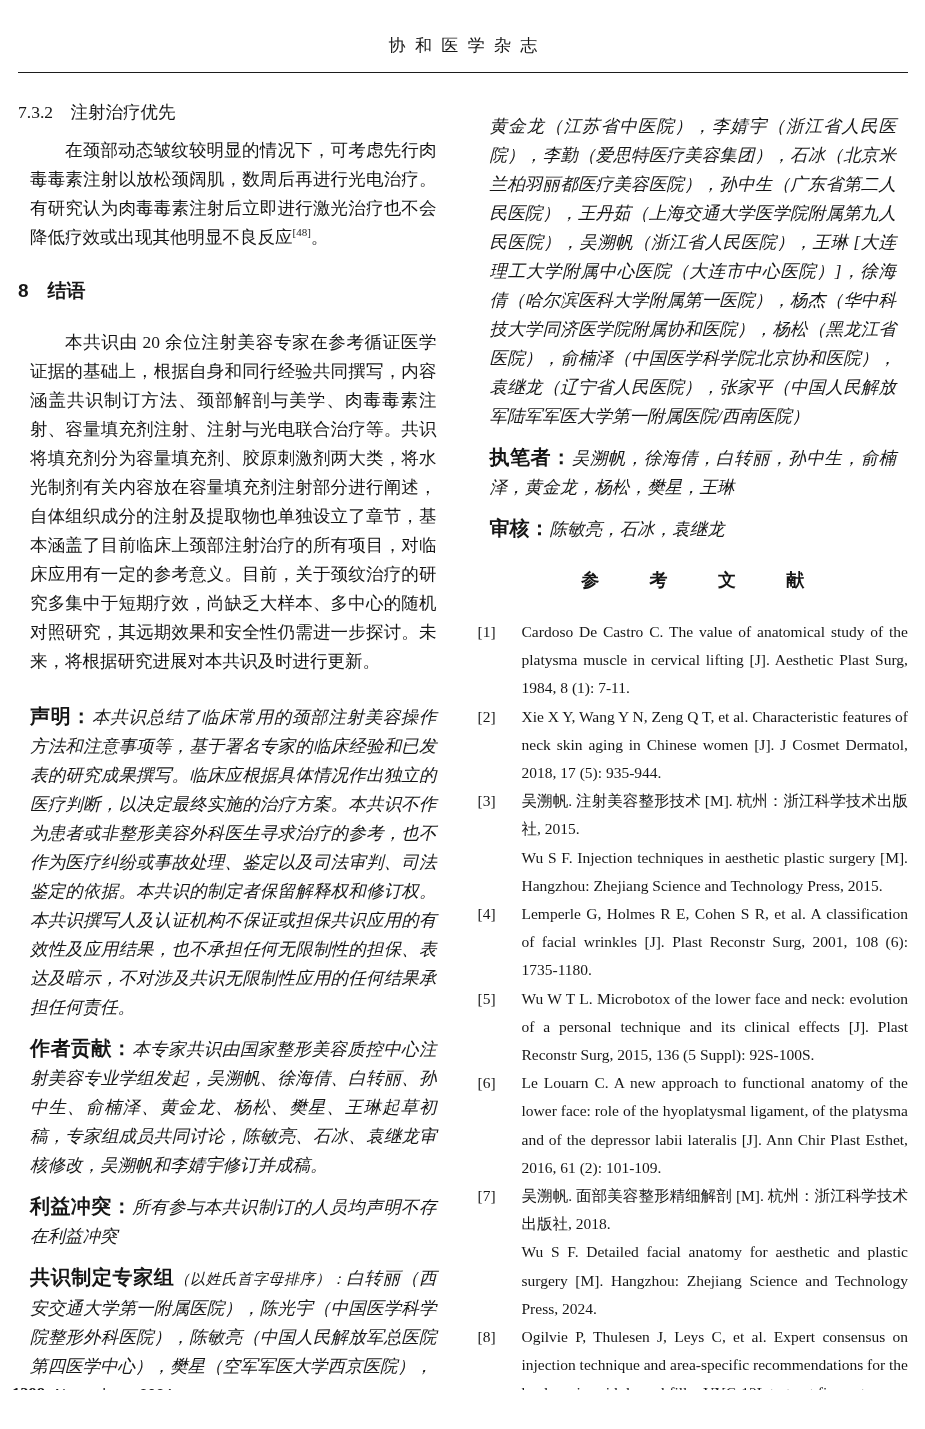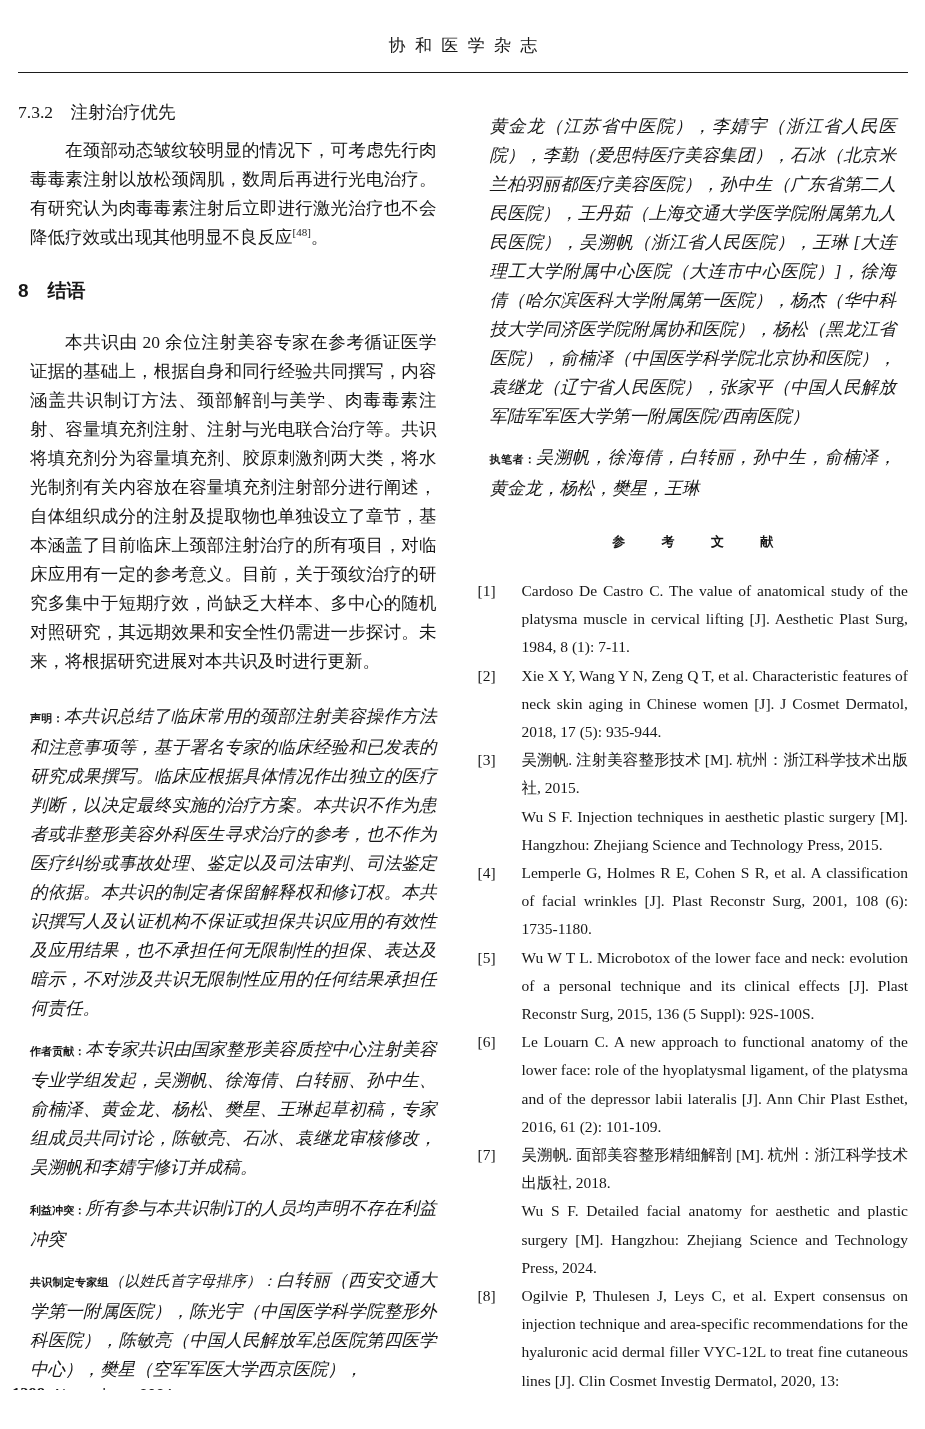--- a/index.html
+++ b/index.html
@@ -18,28 +18,28 @@
   .cn { font-size:17.5px; line-height:29px; text-align:justify; margin:12px;
         word-break:break-all; }
   .indent { text-indent:2em; }
   .kaiti { font-style:italic; }
 
   .h4 { font-size:17.5px; font-weight:400; margin:0 0 4px 0; }
   .sec8-heading { font-family:Liberation Sans, sans-serif;
                   font-weight:700; font-size:19px; margin:26px 0 24px 0; }
 
   .label-heiti { font-family:"Liberation Sans","DejaVu Sans",sans-serif;
-                 font-weight:700; font-style:normal; font-size:11px; }
+                 font-weight:700; font-style:normal; font-size:20px; }
   .block-gap { margin-top:26px; }
   .small-note { font-size:15px; font-style:italic; }
 
   sup.cite { font-size:11px; line-height:0; vertical-align:super; }
 
-  .ref-title { font-weight:700; font-size:13px; text-align:center;
-               letter-spacing:0.9em; text-indent:0.9em; margin:30px 0 26px 0; }
+  .ref-title { font-weight:700; font-size:18px; text-align:center;
+               letter-spacing:0.9em; text-indent:0.9em; margin:24px 0 26px 0; }
   .ref { display:flex; font-size:15.5px; line-height:28.2px; }
   .ref-label { width:44px; flex:none; }
   .ref-body { flex:1; text-align:justify; }
   .ref-body p { margin:0; }
 
   .footer { position:absolute; left:12px; top:1384px; font-size:15px;
             font-family:"Liberation Sans","DejaVu Sans",sans-serif; }
   .footer .page-num { font-family:"Liberation Serif","DejaVu Serif",serif;
                       font-weight:700; font-size:16.5px; margin-right:10px; }
 </style>
@@ -72,20 +72,21 @@
       <p class="cn kaiti"><b class="label-heiti">共识制定专家组</b><span class="small-note">（以姓氏首字母排序）：</span><span>白转丽（西安交通大学第一附属医院），陈光宇（中国医学科学院整形外科医院），陈敏亮（中国人民解放军总医院第四医学中心），樊星（空军军医大学西京医院），</span></p>
 
     </div>
 
     <div class="col">
 
       <p class="cn kaiti">黄金龙（江苏省中医院），李婧宇（浙江省人民医院），李勤（爱思特医疗美容集团），石冰（北京米兰柏羽丽都医疗美容医院），孙中生（广东省第二人民医院），王丹茹（上海交通大学医学院附属第九人民医院），吴溯帆（浙江省人民医院），王琳 [大连理工大学附属中心医院（大连市中心医院）]，徐海倩（哈尔滨医科大学附属第一医院），杨杰（华中科技大学同济医学院附属协和医院），杨松（黑龙江省医院），俞楠泽（中国医学科学院北京协和医院），袁继龙（辽宁省人民医院），张家平（中国人民解放军陆军军医大学第一附属医院/西南医院）</p>
 
       <p class="cn kaiti"><b class="label-heiti">执笔者：</b><span>吴溯帆，徐海倩，白转丽，孙中生，俞楠泽，黄金龙，杨松，樊星，王琳</span></p>
 
+      <p class="cn kaiti"><b class="label-heiti">审核：</b><span>陈敏亮，石冰，袁继龙</span></p>
 
       <p class="ref-title">参　考　文　献</p>
 
       <div class="ref">
         <span class="ref-label">[1]</span>
         <div class="ref-body">
             <p>Cardoso De Castro C. The value of anatomical study of the platysma muscle in cervical lifting [J]. Aesthetic Plast Surg, 1984, 8 (1): 7-11.</p>
           </div>
       </div>
 

